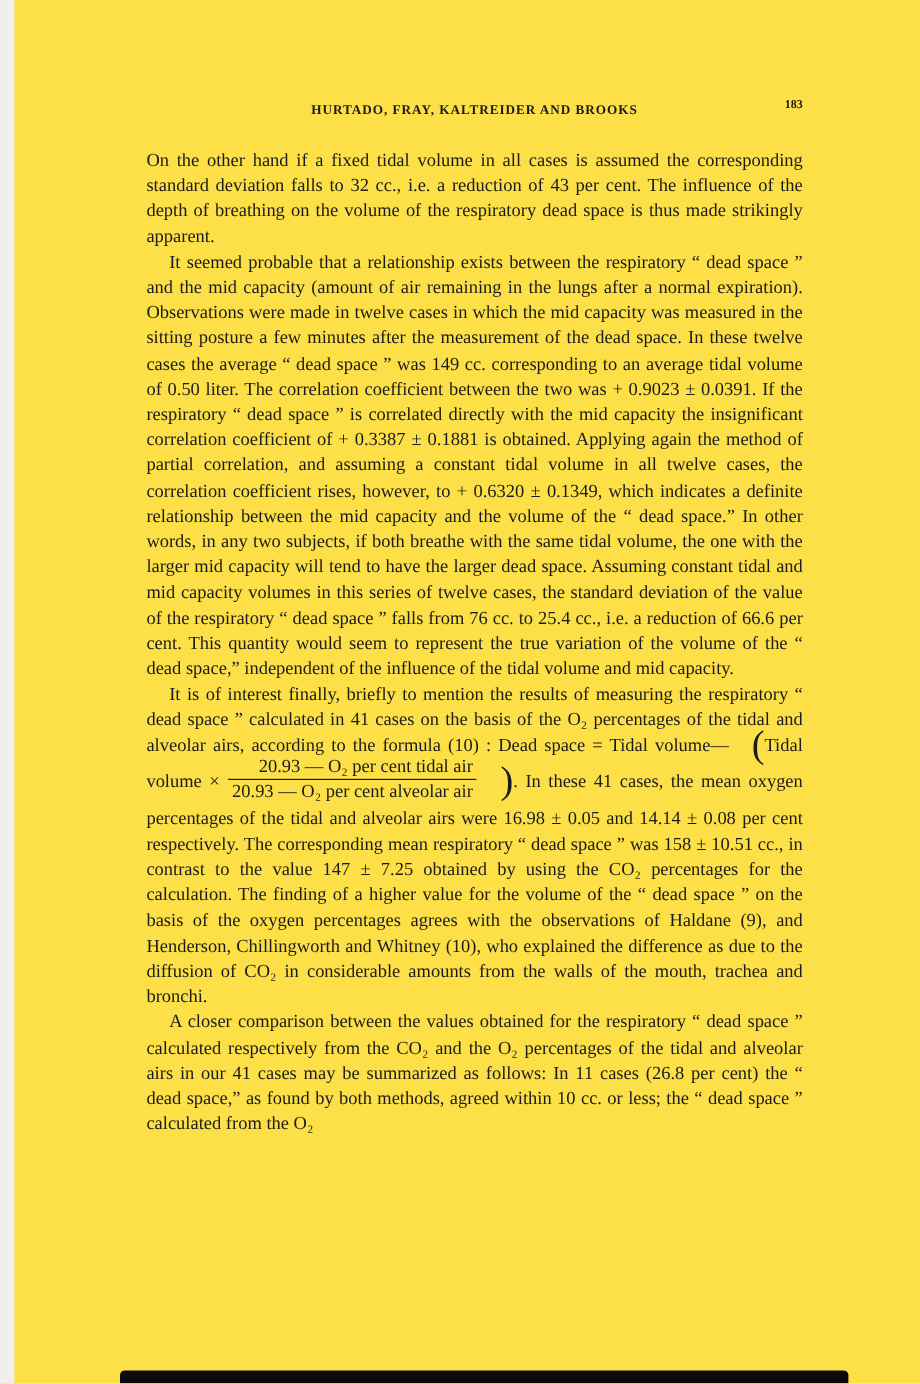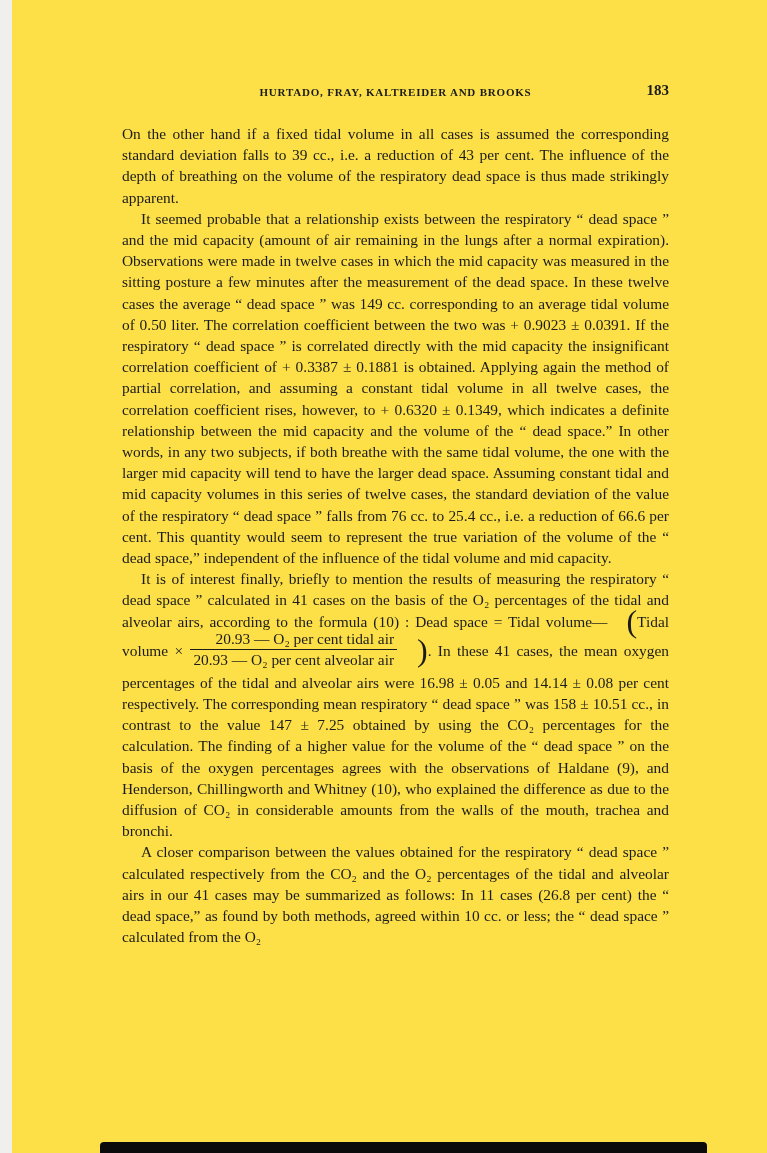--- a/index.html
+++ b/index.html
@@ -30,21 +30,21 @@
     font-size: 11px;
     font-weight: bold;
     letter-spacing: 0.8px;
     margin-bottom: 19px;
     height: 18px;
   }
   .page-header .page-num {
     position: absolute;
     right: 0;
     top: -4px;
-    font-size: 15px;
+    font-size: 10px;
     font-weight: bold;
     letter-spacing: 0;
   }
 
   .body-text {
     font-size: 15.4px;
     line-height: 21.2px;
     text-align: justify;
   }
   .body-text p { text-indent: 19px; }
@@ -97,21 +97,21 @@
 
   <div class="content">
 
     <header class="page-header">
       <span>HURTADO, FRAY, KALTREIDER AND BROOKS</span>
       <span class="page-num">183</span>
     </header>
 
     <div class="body-text">
 
-      <p class="no-indent">On the other hand if a fixed tidal volume in all cases is assumed the corresponding standard deviation falls to 39 cc., i.e. a reduction of 43 per cent.  The influence of the depth of breathing on the volume of the respiratory dead space is thus made strikingly apparent.</p>
+      <p class="no-indent">On the other hand if a fixed tidal volume in all cases is assumed the corresponding standard deviation falls to 32 cc., i.e. a reduction of 43 per cent.  The influence of the depth of breathing on the volume of the respiratory dead space is thus made strikingly apparent.</p>
 
       <p>It seemed probable that a relationship exists between the respiratory “ dead space ” and the mid capacity (amount of air remaining in the lungs after a normal expiration).  Observations were made in twelve cases in which the mid capacity was measured in the sitting posture a few minutes after the measurement of the dead space.  In these twelve cases the average “ dead space ” was 149 cc. corresponding to an average tidal volume of 0.50 liter.  The correlation coefficient between the two was + 0.9023 ± 0.0391.  If the respiratory “ dead space ” is correlated directly with the mid capacity the insignificant correlation coefficient of + 0.3387 ± 0.1881 is obtained.  Applying again the method of partial correlation, and assuming a constant tidal volume in all twelve cases, the correlation coefficient rises, however, to + 0.6320 ± 0.1349, which indicates a definite relationship between the mid capacity and the volume of the “ dead space.”  In other words, in any two subjects, if both breathe with the same tidal volume, the one with the larger mid capacity will tend to have the larger dead space. Assuming constant tidal and mid capacity volumes in this series of twelve cases, the standard deviation of the value of the respiratory “ dead space ” falls from 76 cc. to 25.4 cc., i.e. a reduction of 66.6 per cent.  This quantity would seem to represent the true variation of the volume of the “ dead space,” independent of the influence of the tidal volume and mid capacity.</p>
 
       <p><span>It is of interest finally, briefly to mention the results of measuring the respiratory “ dead space ” calculated in 41 cases on the basis of the O₂ percentages of the tidal and alveolar airs, according to the formula (10) : Dead space = Tidal volume—</span><span class="paren">(</span><span>Tidal volume × </span><span class="frac"><span class="num">20.93 — O₂ per cent tidal air</span><span class="den">20.93 — O₂ per cent alveolar air</span></span><span class="paren">)</span><span>.</span><span> In these 41 cases, the mean oxygen percentages of the tidal and alveolar airs were 16.98 ± 0.05 and 14.14 ± 0.08 per cent respectively.  The corresponding mean respiratory “ dead space ” was 158 ± 10.51 cc., in contrast to the value 147 ± 7.25 obtained by using the CO₂ percentages for the calculation.  The finding of a higher value for the volume of the “ dead space ” on the basis of the oxygen percentages agrees with the observations of Haldane (9), and Henderson, Chillingworth and Whitney (10), who explained the difference as due to the diffusion of CO₂ in considerable amounts from the walls of the mouth, trachea and bronchi.</span></p>
 
       <p>A closer comparison between the values obtained for the respiratory “ dead space ” calculated respectively from the CO₂ and the O₂ percentages of the tidal and alveolar airs in our 41 cases may be summarized as follows: In 11 cases (26.8 per cent) the “ dead space,” as found by both methods, agreed within 10 cc. or less; the “ dead space ” calculated from the O₂</p>
 
     </div>
   </div>
 

